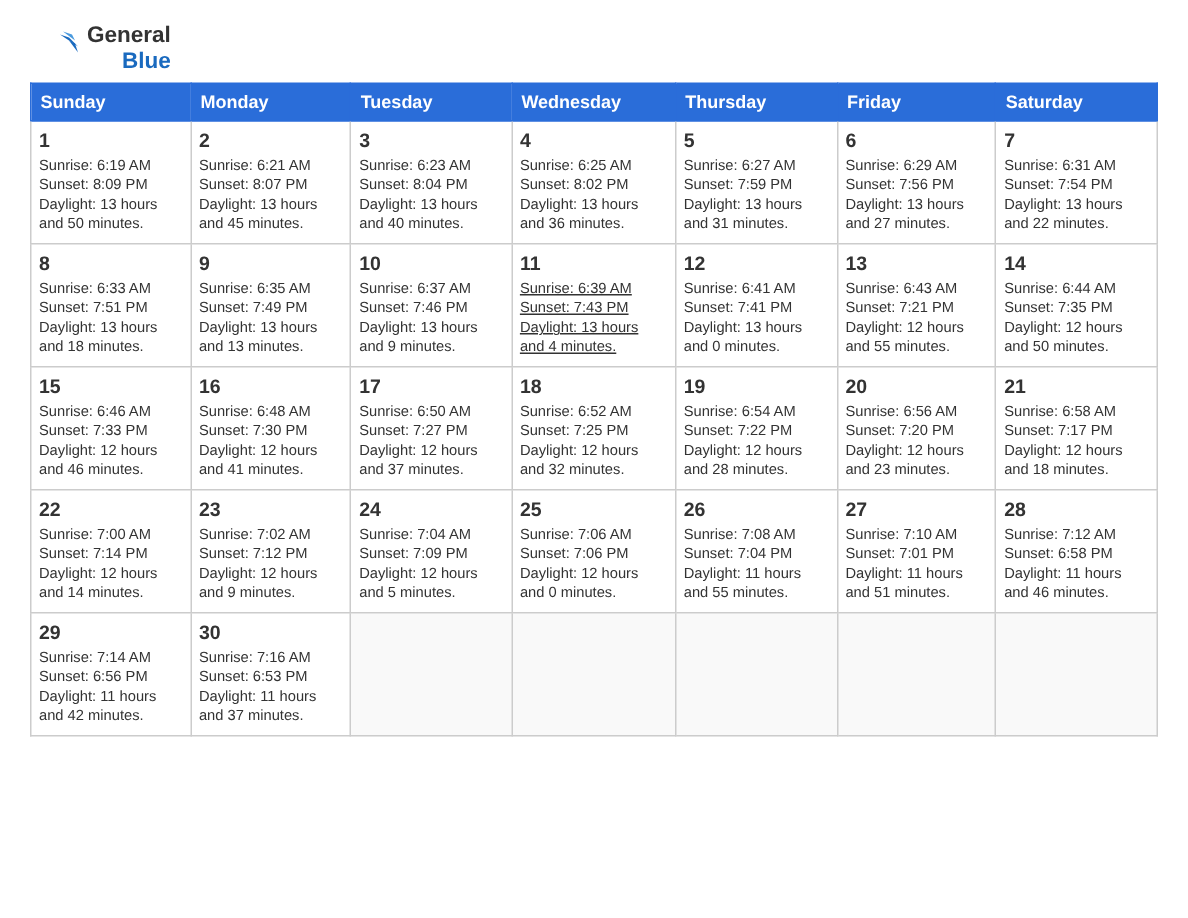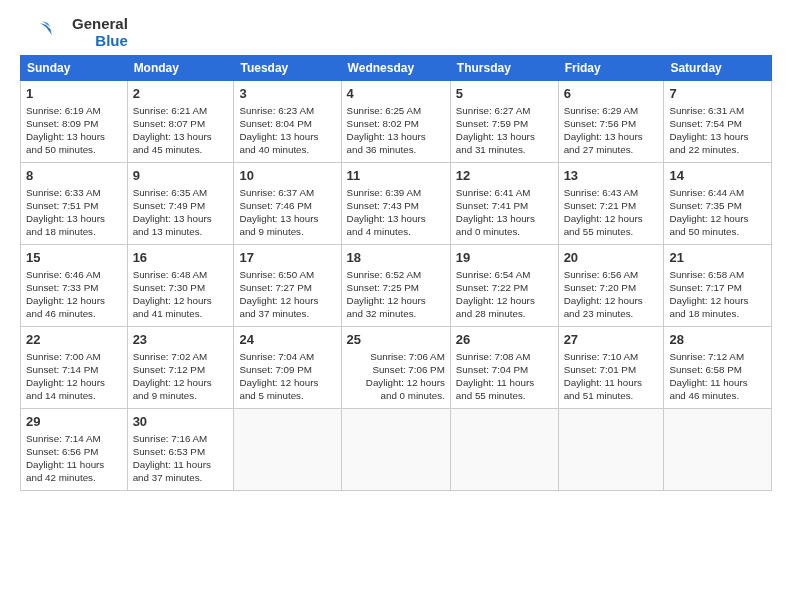--- a/index.html
+++ b/index.html
@@ -75,21 +75,21 @@
       line-height: 1.35;
     }
   </style>
 </head>
 <body>
 
 <div class="container">
   <div class="header-row">
     <div class="logo">
   <div style="display:flex;flex-direction:column;align-items:flex-start;">
-    <div style="display:flex;align-items:center;gap:20px;">
+    <div style="display:flex;align-items:center;gap:6px;">
       <svg width="32" height="32" viewBox="0 0 32 32">
         <polygon points="20,6 32,14 26,8" fill="#1a6abf"></polygon>
         <polygon points="26,10 32,18 30,12" fill="#1a6abf"></polygon>
         <polygon points="22,4 30,10 28,6" fill="#4a9ade"></polygon>
       </svg>
       <div style="line-height:1.1;">
         <div style="font-size:15px;font-weight:bold;color:#333;">General</div>
         <div style="font-size:15px;font-weight:bold;color:#1a6abf;text-align:right;">Blue</div>
       </div>
     </div>
@@ -182,21 +182,21 @@
           </td>
           <td>
             <span class="day-num">10</span>
             <div class="day-info" style="white-space: pre-line;">Sunrise: 6:37 AM
 Sunset: 7:46 PM
 Daylight: 13 hours
 and 9 minutes.</div>
           </td>
           <td>
             <span class="day-num">11</span>
-            <div class="day-info" style="white-space: pre-line;">Sunrise: 6:39 AM
+            <div class="day-info" style="white-space: pre-line; text-decoration: underline;">Sunrise: 6:39 AM
 Sunset: 7:43 PM
 Daylight: 13 hours
 and 4 minutes.</div>
           </td>
           <td>
             <span class="day-num">12</span>
             <div class="day-info" style="white-space: pre-line;">Sunrise: 6:41 AM
 Sunset: 7:41 PM
 Daylight: 13 hours
 and 0 minutes.</div>
@@ -284,21 +284,21 @@
           </td>
           <td>
             <span class="day-num">24</span>
             <div class="day-info" style="white-space: pre-line;">Sunrise: 7:04 AM
 Sunset: 7:09 PM
 Daylight: 12 hours
 and 5 minutes.</div>
           </td>
           <td>
             <span class="day-num">25</span>
-            <div class="day-info" style="white-space: pre-line; text-align: right;">Sunrise: 7:06 AM
+            <div class="day-info" style="white-space: pre-line;">Sunrise: 7:06 AM
 Sunset: 7:06 PM
 Daylight: 12 hours
 and 0 minutes.</div>
           </td>
           <td>
             <span class="day-num">26</span>
             <div class="day-info" style="white-space: pre-line;">Sunrise: 7:08 AM
 Sunset: 7:04 PM
 Daylight: 11 hours
 and 55 minutes.</div>

